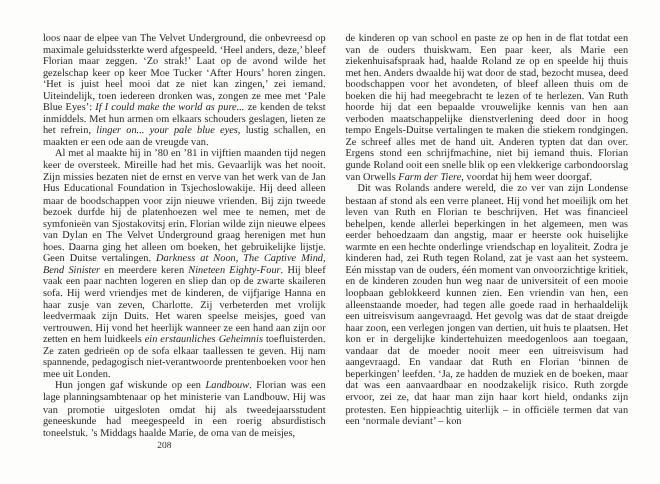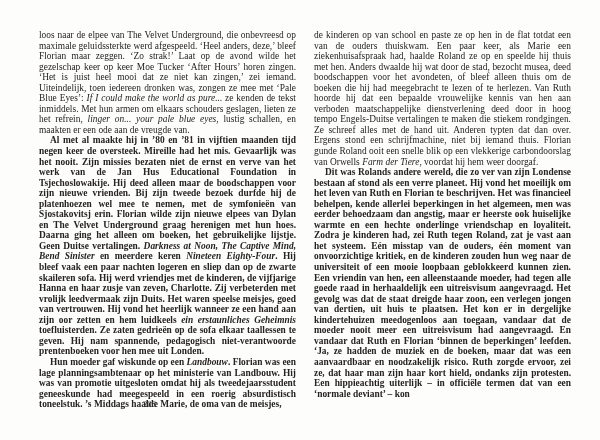--- a/index.html
+++ b/index.html
@@ -25,21 +25,21 @@
   }
   .page-left  { left: 39px; }
   .page-right { left: 314px; }
   .page-text p {
     margin: 0;
     font-size: 9.4px;
     line-height: 10.55px;
     text-align: justify;
     letter-spacing: 0.02px;
   }
-  .page-text p.indent { text-indent: 11px; font-weight: bold; }
+  .page-text p.indent { text-indent: 11px; }
   .page-text i { font-style: italic; }
   .page-number {
     position: absolute;
     top: 369px;
     left: 0;
     width: 100%;
     text-align: center;
     font-size: 8.6px;
     color: #33302c;
   }
@@ -47,21 +47,21 @@
 </style>
 </head>
 <body>
 
 <div class="spread">
 
   <div class="page page-left">
     <div class="page-text">
         <p><span>loos naar de elpee van The Velvet Underground, die onbevreesd op maximale geluidssterkte werd afgespeeld. ‘Heel anders, deze,’ bleef Florian maar zeggen. ‘Zo strak!’ Laat op de avond wilde het gezelschap keer op keer Moe Tucker ‘After Hours’ horen zingen. ‘Het is juist heel mooi dat ze niet kan zingen,’ zei iemand. Uiteindelijk, toen iedereen dronken was, zongen ze mee met ‘Pale Blue Eyes’: </span><i>If I could make the world as pure...</i><span> ze kenden de tekst inmiddels. Met hun armen om elkaars schouders geslagen, lieten ze het refrein, </span><i>linger on... your pale blue eyes,</i><span> lustig schallen, en maakten er een ode aan de vreugde van.</span></p>
         <p class="indent"><span>Al met al maakte hij in ’80 en ’81 in vijftien maanden tijd negen keer de oversteek. Mireille had het mis. Gevaarlijk was het nooit. Zijn missies bezaten niet de ernst en verve van het werk van de Jan Hus Educational Foundation in Tsjechoslowakije. Hij deed alleen maar de boodschappen voor zijn nieuwe vrienden. Bij zijn tweede bezoek durfde hij de platenhoezen wel mee te nemen, met de symfonieën van Sjostakovitsj erin. Florian wilde zijn nieuwe elpees van Dylan en The Velvet Underground graag herenigen met hun hoes. Daarna ging het alleen om boeken, het gebruikelijke lijstje. Geen Duitse vertalingen. </span><i>Darkness at Noon, The Captive Mind, Bend Sinister</i><span> en meerdere keren </span><i>Nineteen Eighty-Four</i><span>. Hij bleef vaak een paar nachten logeren en sliep dan op de zwarte skaileren sofa. Hij werd vriendjes met de kinderen, de vijfjarige Hanna en haar zusje van zeven, Charlotte. Zij verbeterden met vrolijk leedvermaak zijn Duits. Het waren speelse meisjes, goed van vertrouwen. Hij vond het heerlijk wanneer ze een hand aan zijn oor zetten en hem luidkeels </span><i>ein erstaunliches Geheimnis</i><span> toefluisterden. Ze zaten gedrieën op de sofa elkaar taallessen te geven. Hij nam spannende, pedagogisch niet-verantwoorde prentenboeken voor hen mee uit Londen.</span></p>
-        <p class="indent"><span>Hun moeder gaf wiskunde op een </span><i>Landbouw</i><span>. Florian was een lage planningsambtenaar op het ministerie van Landbouw. Hij was van promotie uitgesloten omdat hij als tweedejaarsstudent geneeskunde had meegespeeld in een roerig absurdistisch toneelstuk. ’s Middags haalde Marie, de oma van de meisjes,</span></p>
+        <p class="indent"><span>Hun jongen gaf wiskunde op een </span><i>Landbouw</i><span>. Florian was een lage planningsambtenaar op het ministerie van Landbouw. Hij was van promotie uitgesloten omdat hij als tweedejaarsstudent geneeskunde had meegespeeld in een roerig absurdistisch toneelstuk. ’s Middags haalde Marie, de oma van de meisjes,</span></p>
       </div>
     <div class="page-number">208</div>
   </div>
 
   <div class="page page-right">
     <div class="page-text">
         <p><span>de kinderen op van school en paste ze op hen in de flat totdat een van de ouders thuiskwam. Een paar keer, als Marie een ziekenhuisafspraak had, haalde Roland ze op en speelde hij thuis met hen. Anders dwaalde hij wat door de stad, bezocht musea, deed boodschappen voor het avondeten, of bleef alleen thuis om de boeken die hij had meegebracht te lezen of te herlezen. Van Ruth hoorde hij dat een bepaalde vrouwelijke kennis van hen aan verboden maatschappelijke dienstverlening deed door in hoog tempo Engels-Duitse vertalingen te maken die stiekem rondgingen. Ze schreef alles met de hand uit. Anderen typten dat dan over. Ergens stond een schrijfmachine, niet bij iemand thuis. Florian gunde Roland ooit een snelle blik op een vlekkerige carbondoorslag van Orwells </span><i>Farm der Tiere</i><span>, voordat hij hem weer doorgaf.</span></p>
         <p class="indent"><span>Dit was Rolands andere wereld, die zo ver van zijn Londense bestaan af stond als een verre planeet. Hij vond het moeilijk om het leven van Ruth en Florian te beschrijven. Het was financieel behelpen, kende allerlei beperkingen in het algemeen, men was eerder behoedzaam dan angstig, maar er heerste ook huiselijke warmte en een hechte onderlinge vriendschap en loyaliteit. Zodra je kinderen had, zei Ruth tegen Roland, zat je vast aan het systeem. Eén misstap van de ouders, één moment van onvoorzichtige kritiek, en de kinderen zouden hun weg naar de universiteit of een mooie loopbaan geblokkeerd kunnen zien. Een vriendin van hen, een alleenstaande moeder, had tegen alle goede raad in herhaaldelijk een uitreisvisum aangevraagd. Het gevolg was dat de staat dreigde haar zoon, een verlegen jongen van dertien, uit huis te plaatsen. Het kon er in dergelijke kindertehuizen meedogenloos aan toegaan, vandaar dat de moeder nooit meer een uitreisvisum had aangevraagd. En vandaar dat Ruth en Florian ‘binnen de beperkingen’ leefden. ‘Ja, ze hadden de muziek en de boeken, maar dat was een aanvaardbaar en noodzakelijk risico. Ruth zorgde ervoor, zei ze, dat haar man zijn haar kort hield, ondanks zijn protesten. Een hippieachtig uiterlijk – in officiële termen dat van een ‘normale deviant’ – kon</span></p>
       </div>
   </div>

